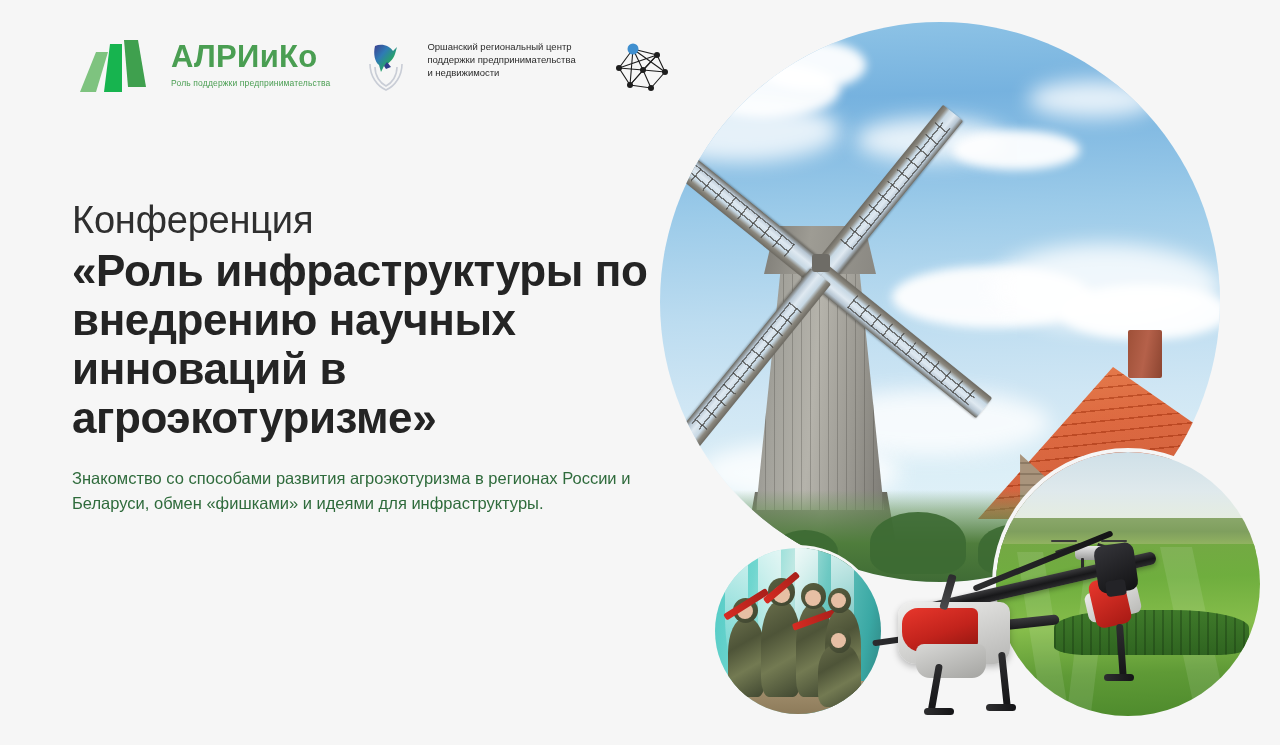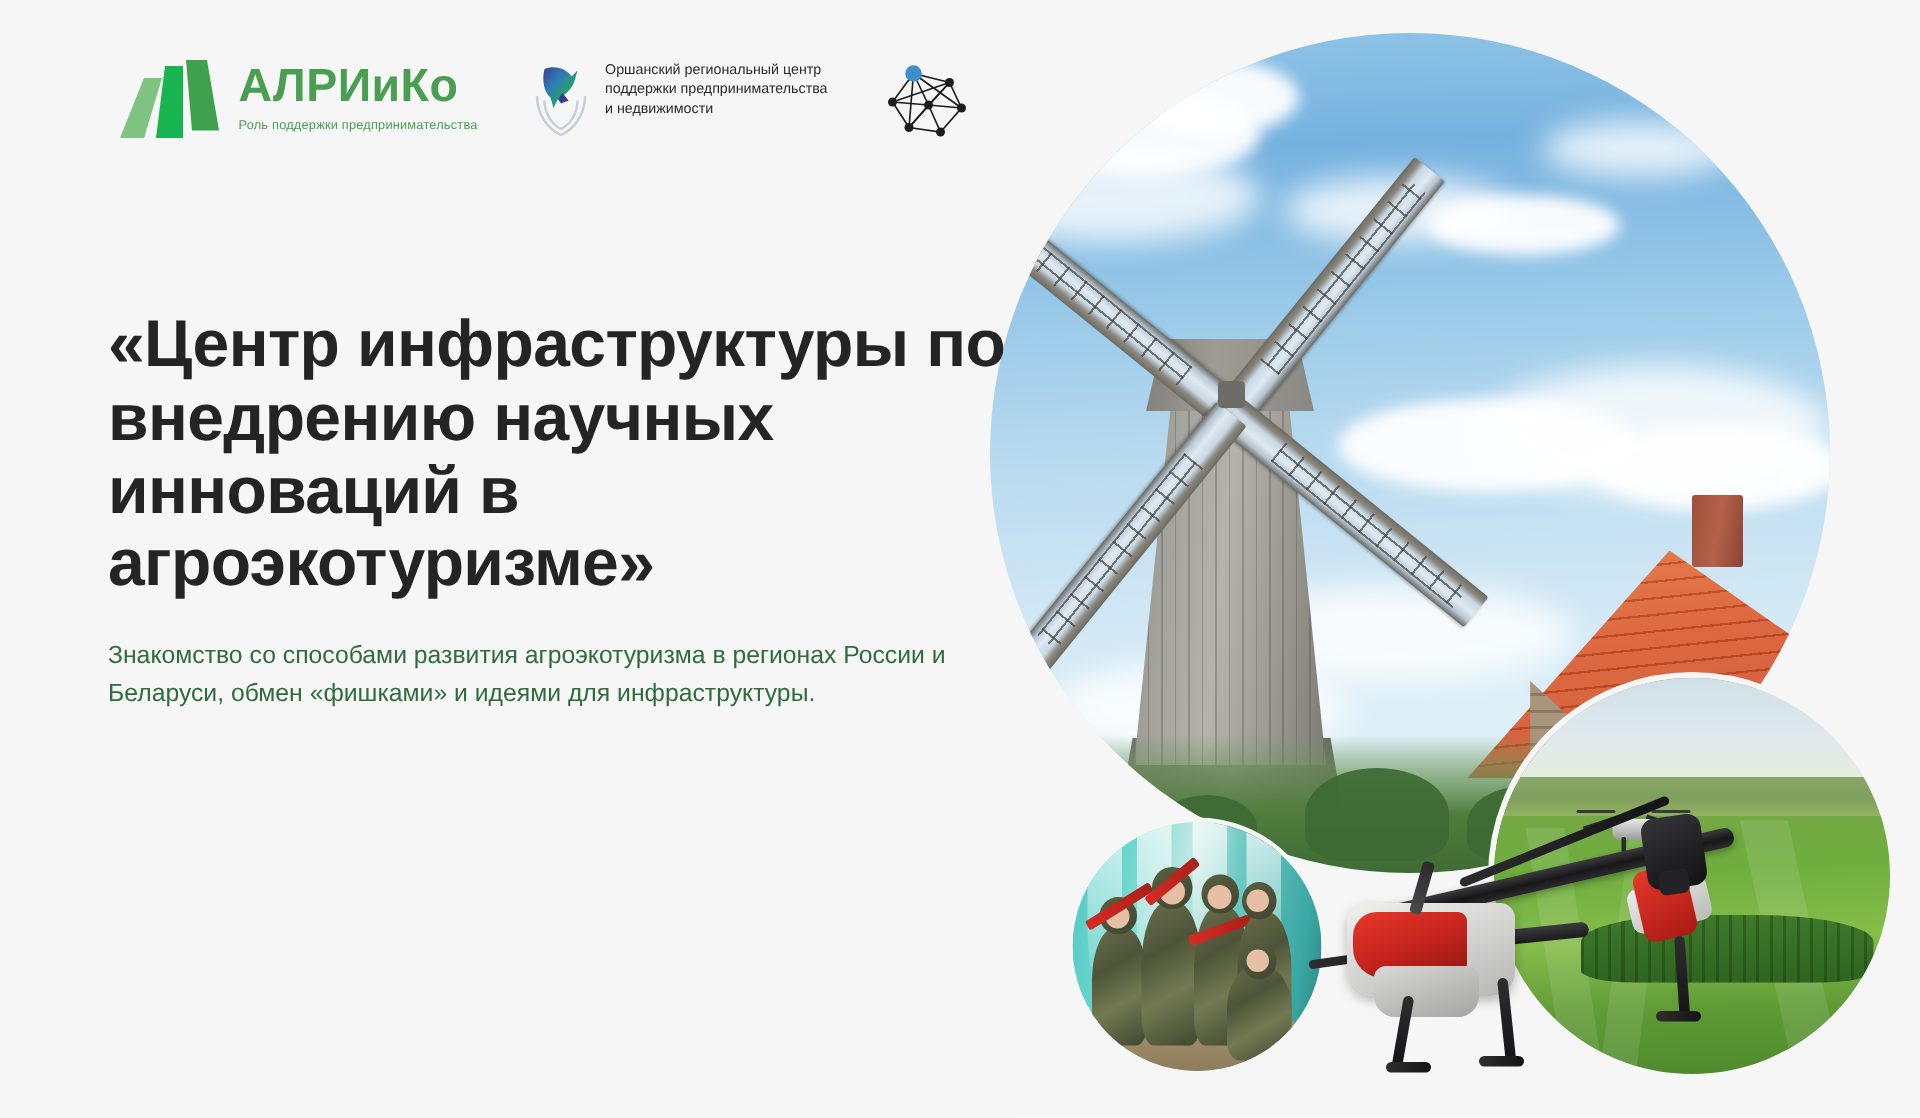--- a/index.html
+++ b/index.html
@@ -24,21 +24,21 @@
     left: 78px;
     top: 38px;
     display: flex;
     align-items: flex-start;
     gap: 36px;
     z-index: 40;
   }
   .logo {
     display: flex;
     align-items: flex-start;
-    gap: 9px;
+    gap: 21px;
   }
 
   
   .alriiko-mark {
     width: 72px;
     height: 55px;
     position: relative;
     flex: none;
   }
   .alriiko-text-wrap {
@@ -554,21 +554,22 @@
             <circle cx="6" cy="30" r="3"></circle>
             <circle cx="30" cy="32" r="3"></circle>
           </g>
           <circle cx="20" cy="11" r="5.5" fill="#3f8fcf"></circle>
         </svg>
       </div>
     </div>
   </div>
 
   <div class="text-block">
-    <div class="headline">«Центр инфраструктуры по внедрению научных инноваций в агроэкотуризме»</div>
+    <div class="eyebrow">Конференция</div>
+    <div class="headline">«Роль инфраструктуры по внедрению научных инноваций в агроэкотуризме»</div>
     <div class="subtext">Знакомство со способами развития агроэкотуризма в регионах России и Беларуси, обмен «фишками» и идеями для инфраструктуры.</div>
   </div>
 
   <div class="circle" id="circle-windmill">
     <div class="scene">
       <div class="sky"></div>
 
       <div class="cloud" style="left:30px;  top:40px;  width:150px; height:56px;"></div>
       <div class="cloud" style="left:96px;  top:18px;  width:110px; height:50px;"></div>
       <div class="cloud soft" style="left:-20px; top:78px; width:200px; height:62px;"></div>

